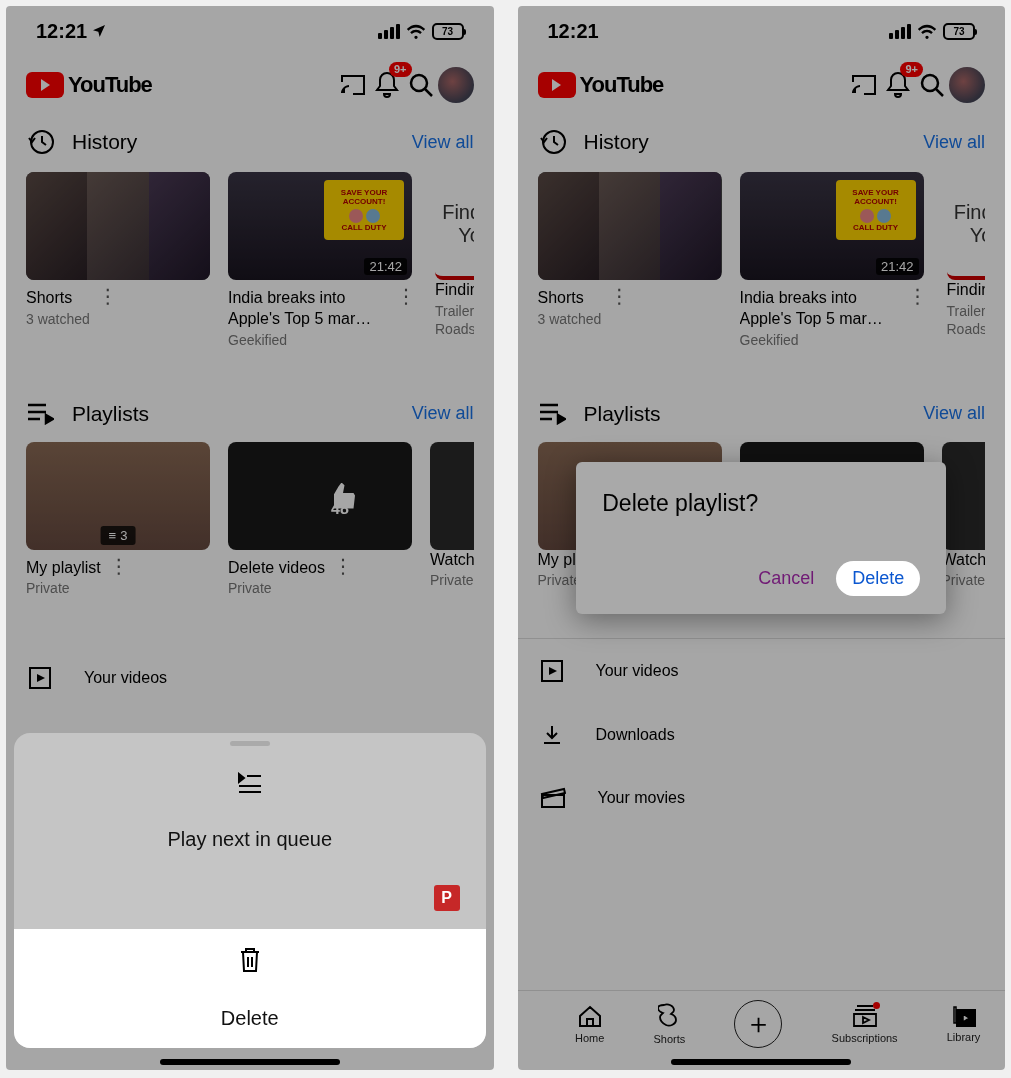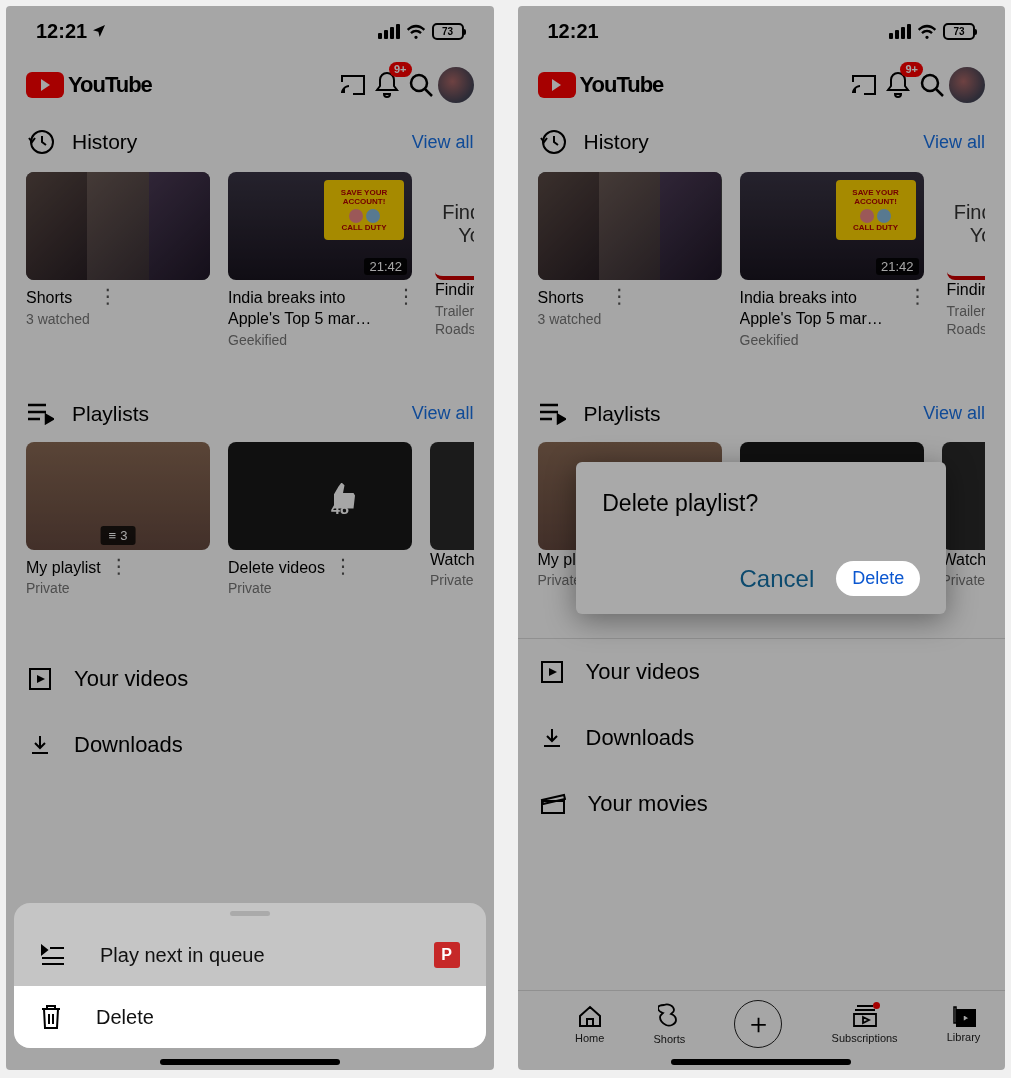--- a/index.html
+++ b/index.html
@@ -45,35 +45,35 @@
   .card-title-row { display:flex; align-items:flex-start; gap:6px; margin-top:8px;}
   .card-title { font-size:16px; color:#000; line-height:1.3; max-width:160px; overflow:hidden;}
   .card-sub { font-size:14px; color:#777; margin-top:2px;}
   .more-dots { color:#555; font-size:20px; line-height:0.4; padding:4px 2px; letter-spacing:-1px;}
   .finding { width:80px; height:108px; background:#fff; border-radius:8px; display:flex; flex-direction:column; align-items:center; justify-content:center; font-family: cursive; font-size:20px; color:#333; border-bottom:4px solid #c00;}
   .playlist-thumb { width:184px; height:108px; border-radius:8px; background:#333; display:flex; align-items:center; justify-content:center; position:relative;padding-left:40px;}
   .playlist-thumb.person { background:linear-gradient(#8a6a55,#664a40);}
   .count-overlay { position:absolute; bottom:5px; left:50%; transform:translateX(-50%); background:rgba(0,0,0,0.75); color:#fff; font-size:13px; padding:2px 8px; border-radius:3px; display:flex; align-items:center; gap:4px;}
   .thumb-up { width:30px; height:26px; background:#fff; clip-path: polygon(30% 100%, 30% 45%, 45% 15%, 55% 0%, 65% 10%, 60% 40%, 95% 40%, 100% 50%, 95% 100%); }
   .liked-count { color:#fff; font-size:16px; font-weight:600; position:absolute; top:58px;}
-  .rowlink { display:flex; align-items:center; gap:22px; padding:20px 22px; font-size:22px;text-align:center;}
+  .rowlink { display:flex; align-items:center; gap:32px; padding:20px 22px; font-size:16px;text-align:center;}
   .bottom-sheet { position:absolute; left:8px; right:8px; bottom:22px; background:#c5c5c5; border-radius:16px; z-index:60; overflow:hidden;}
   .sheet-handle { width:40px; height:5px; background:#aaa; border-radius:3px; margin:8px auto;}
-  .sheet-row { display:flex; align-items:center; gap:34px; padding:18px 26px; font-size:20px; color:#111;}
+  .sheet-row { display:flex; align-items:center; gap:34px; padding:18px 26px; font-size:20px; color:#111;flex-direction:column;}
   .sheet-row.highlight { background:#fff;}
   .p-tag { margin-left:auto; width:26px; height:26px; background:#c62828; color:#fff; font-weight:700; border-radius:3px; display:flex; align-items:center; justify-content:center; font-size:16px;}
   .home-ind { position:absolute; bottom:5px; left:50%; transform:translateX(-50%); width:180px; height:6px; background:#000; border-radius:3px; z-index:70;}
   .tabbar { position:absolute; bottom:0; left:0; right:0; height:80px; border-top:1px solid #ddd; display:flex; align-items:center; justify-content:space-around; background:#fff; padding-bottom:14px;padding-left:33px;}
   .tab { display:flex; flex-direction:column; align-items:center; gap:4px; font-size:11px; color:#222;}
   .tab-create { width:48px; height:48px; border:1.5px solid #222; border-radius:50%; display:flex; align-items:center; justify-content:center; font-size:28px; font-weight:300;}
   .dialog-wrap { position:absolute; inset:0; z-index:60; display:flex; align-items:center; justify-content:center;}
   .dialog { width:370px; background:#a9a9a9; border-radius:6px; padding:28px 26px 18px 26px; box-shadow:0 6px 30px rgba(0,0,0,0.4);}
   .dialog-title { font-size:23px; font-weight:500; color:#000;}
   .dialog-btns { display:flex; justify-content:flex-end; gap:22px; margin-top:44px; align-items:center;}
-  .dlg-cancel { color:#0c4a6e; font-size:24px; font-weight:500;}
+  .dlg-cancel { color:#701a75; font-size:18px; font-weight:500;}
   .dlg-delete { background:#fff; color:#0b57d0; font-size:18px; font-weight:500; padding:7px 16px; border-radius:20px;}
   .red-dot { position:absolute; top:-2px; right:-2px; width:7px; height:7px; background:#f00; border-radius:50%;}
   svg { display:block; }
 </style>
 </head>
 <body>
 
 <div class="phone">
   <div class="dim"></div>
 

